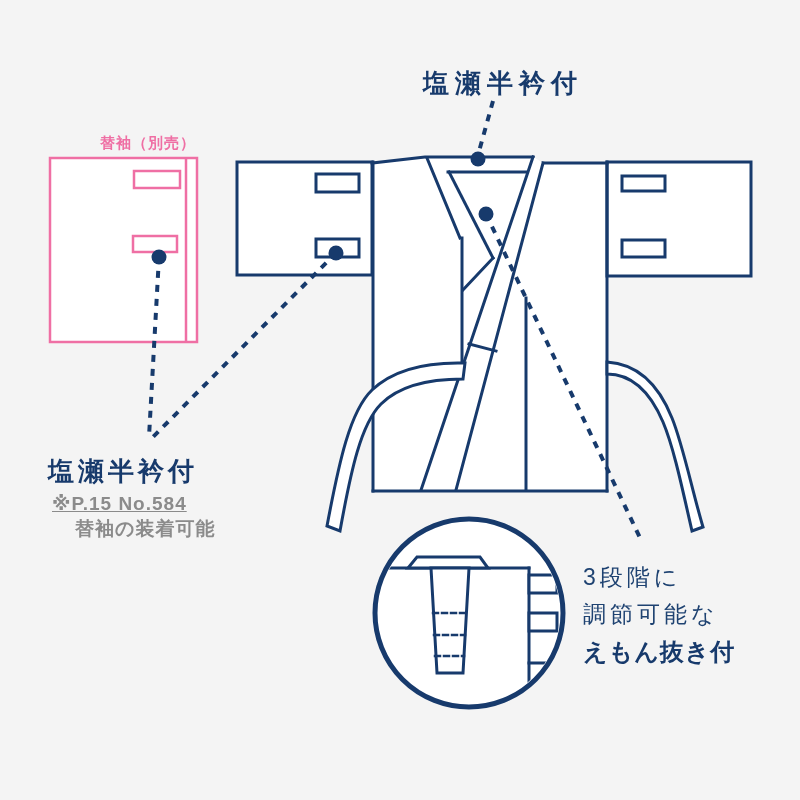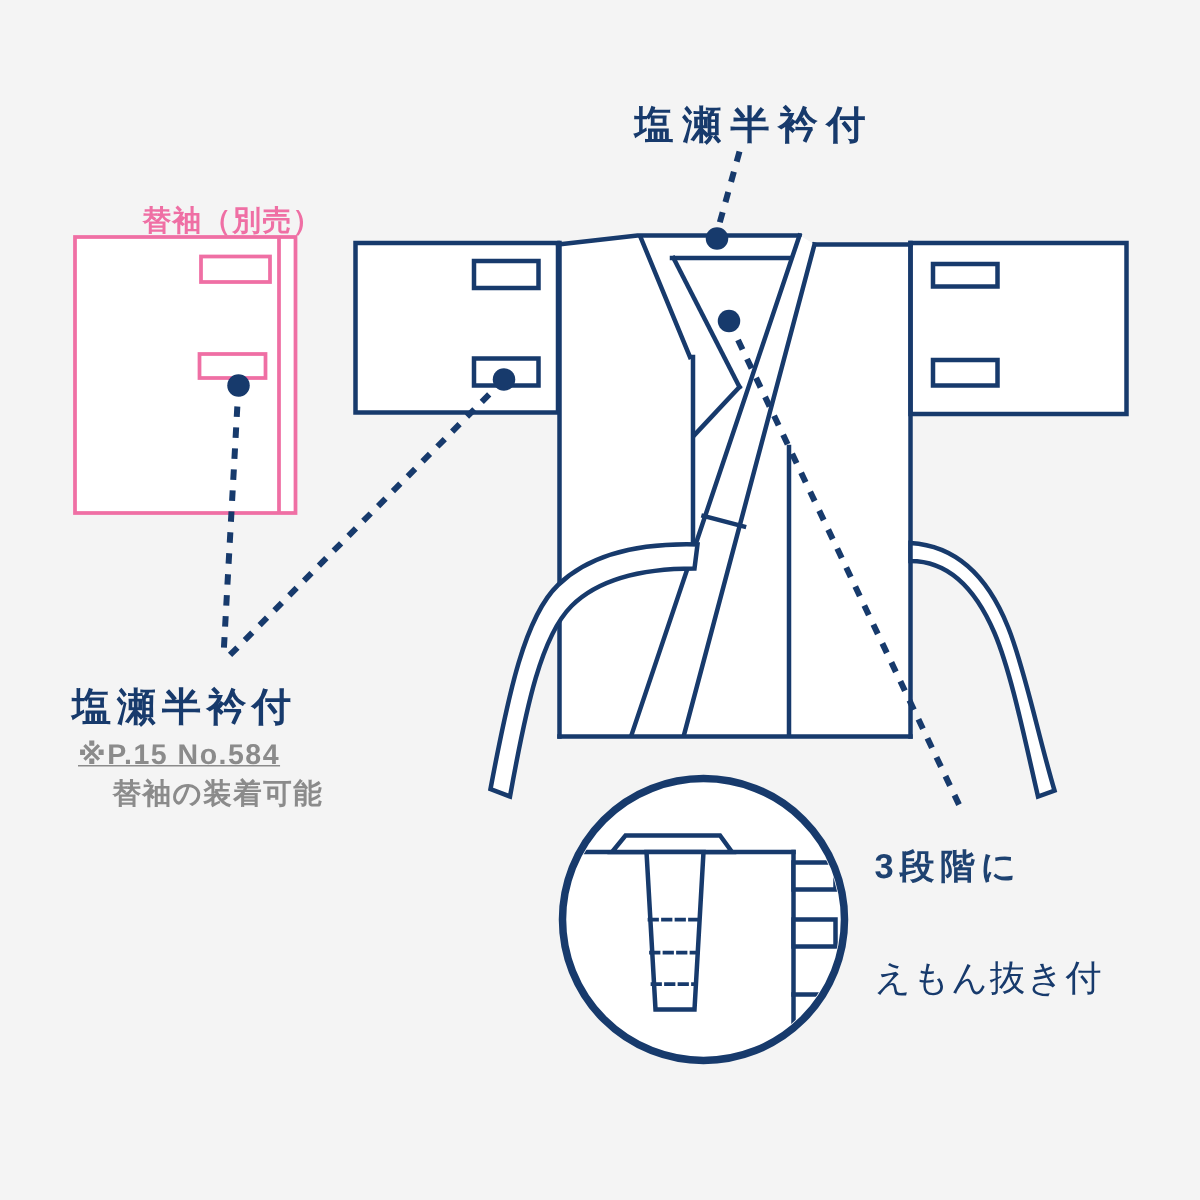--- a/index.html
+++ b/index.html
@@ -10,46 +10,46 @@
     overflow:hidden;
   }
   #stage{position:relative;width:800px;height:800px;background:#f4f4f4;padding-left:33px;}
   #lineart{position:absolute;left:0;top:0;}
   .lbl{position:absolute;white-space:nowrap;}
   .lbl-haneri{
     left:378px;top:66px;width:250px;text-align:center;
     font-size:26px;font-weight:bold;letter-spacing:6px;color:#173a6c;
   }
   .lbl-kaesode{
-    left:95px;top:134px;width:106px;
-    font-size:19px;font-weight:bold;letter-spacing:1px;color:#ef6fa4;
+    left:95px;top:134px;width:106px;text-align:center;
+    font-size:15px;font-weight:bold;letter-spacing:1px;color:#ef6fa4;
   }
   .lbl-fastener{
     left:48px;top:454px;
     font-size:26px;font-weight:bold;letter-spacing:4px;color:#173a6c;
   }
   .lbl-note1{
     left:52px;top:492px;
     font-size:19px;font-weight:bold;letter-spacing:1px;color:#8b8b8b;text-decoration:underline;
   }
   .lbl-note2{
     left:75px;top:516px;
     font-size:19px;font-weight:bold;letter-spacing:1px;color:#8b8b8b;
   }
   .lbl-emon1{
     left:583px;top:562px;
-    font-size:23px;font-weight:bold;letter-spacing:4px;color:#1e4271;
+    font-size:23px;font-weight:normal;letter-spacing:4px;color:#1e4271;
   }
   .lbl-emon2{
     left:583px;top:599px;
     font-size:23px;font-weight:normal;letter-spacing:4px;color:#1e4271;
   }
   .lbl-emon3{
     left:583px;top:636px;
-    font-size:24px;font-weight:normal;letter-spacing:1px;color:#173a6c;
+    font-size:24px;font-weight:bold;letter-spacing:1px;color:#173a6c;
   }
 </style>
 </head>
 <body>
 
 <div id="stage">
 
   <svg id="lineart" width="800" height="800" viewBox="0 0 800 800">
     <defs>
       <clipPath id="circleClip">
@@ -135,14 +135,15 @@
       </g>
     </g>
   </svg>
 
   <div class="lbl lbl-haneri">塩瀬半衿付</div>
   <div class="lbl lbl-kaesode">替袖（別売）</div>
   <div class="lbl lbl-fastener">塩瀬半衿付</div>
   <div class="lbl lbl-note1">※P.15 No.584</div>
   <div class="lbl lbl-note2">替袖の装着可能</div>
   <div class="lbl lbl-emon1">3段階に</div>
+  <div class="lbl lbl-emon2">調節可能な</div>
   <div class="lbl lbl-emon3">えもん抜き付</div>
 </div>
 
 </body></html>

